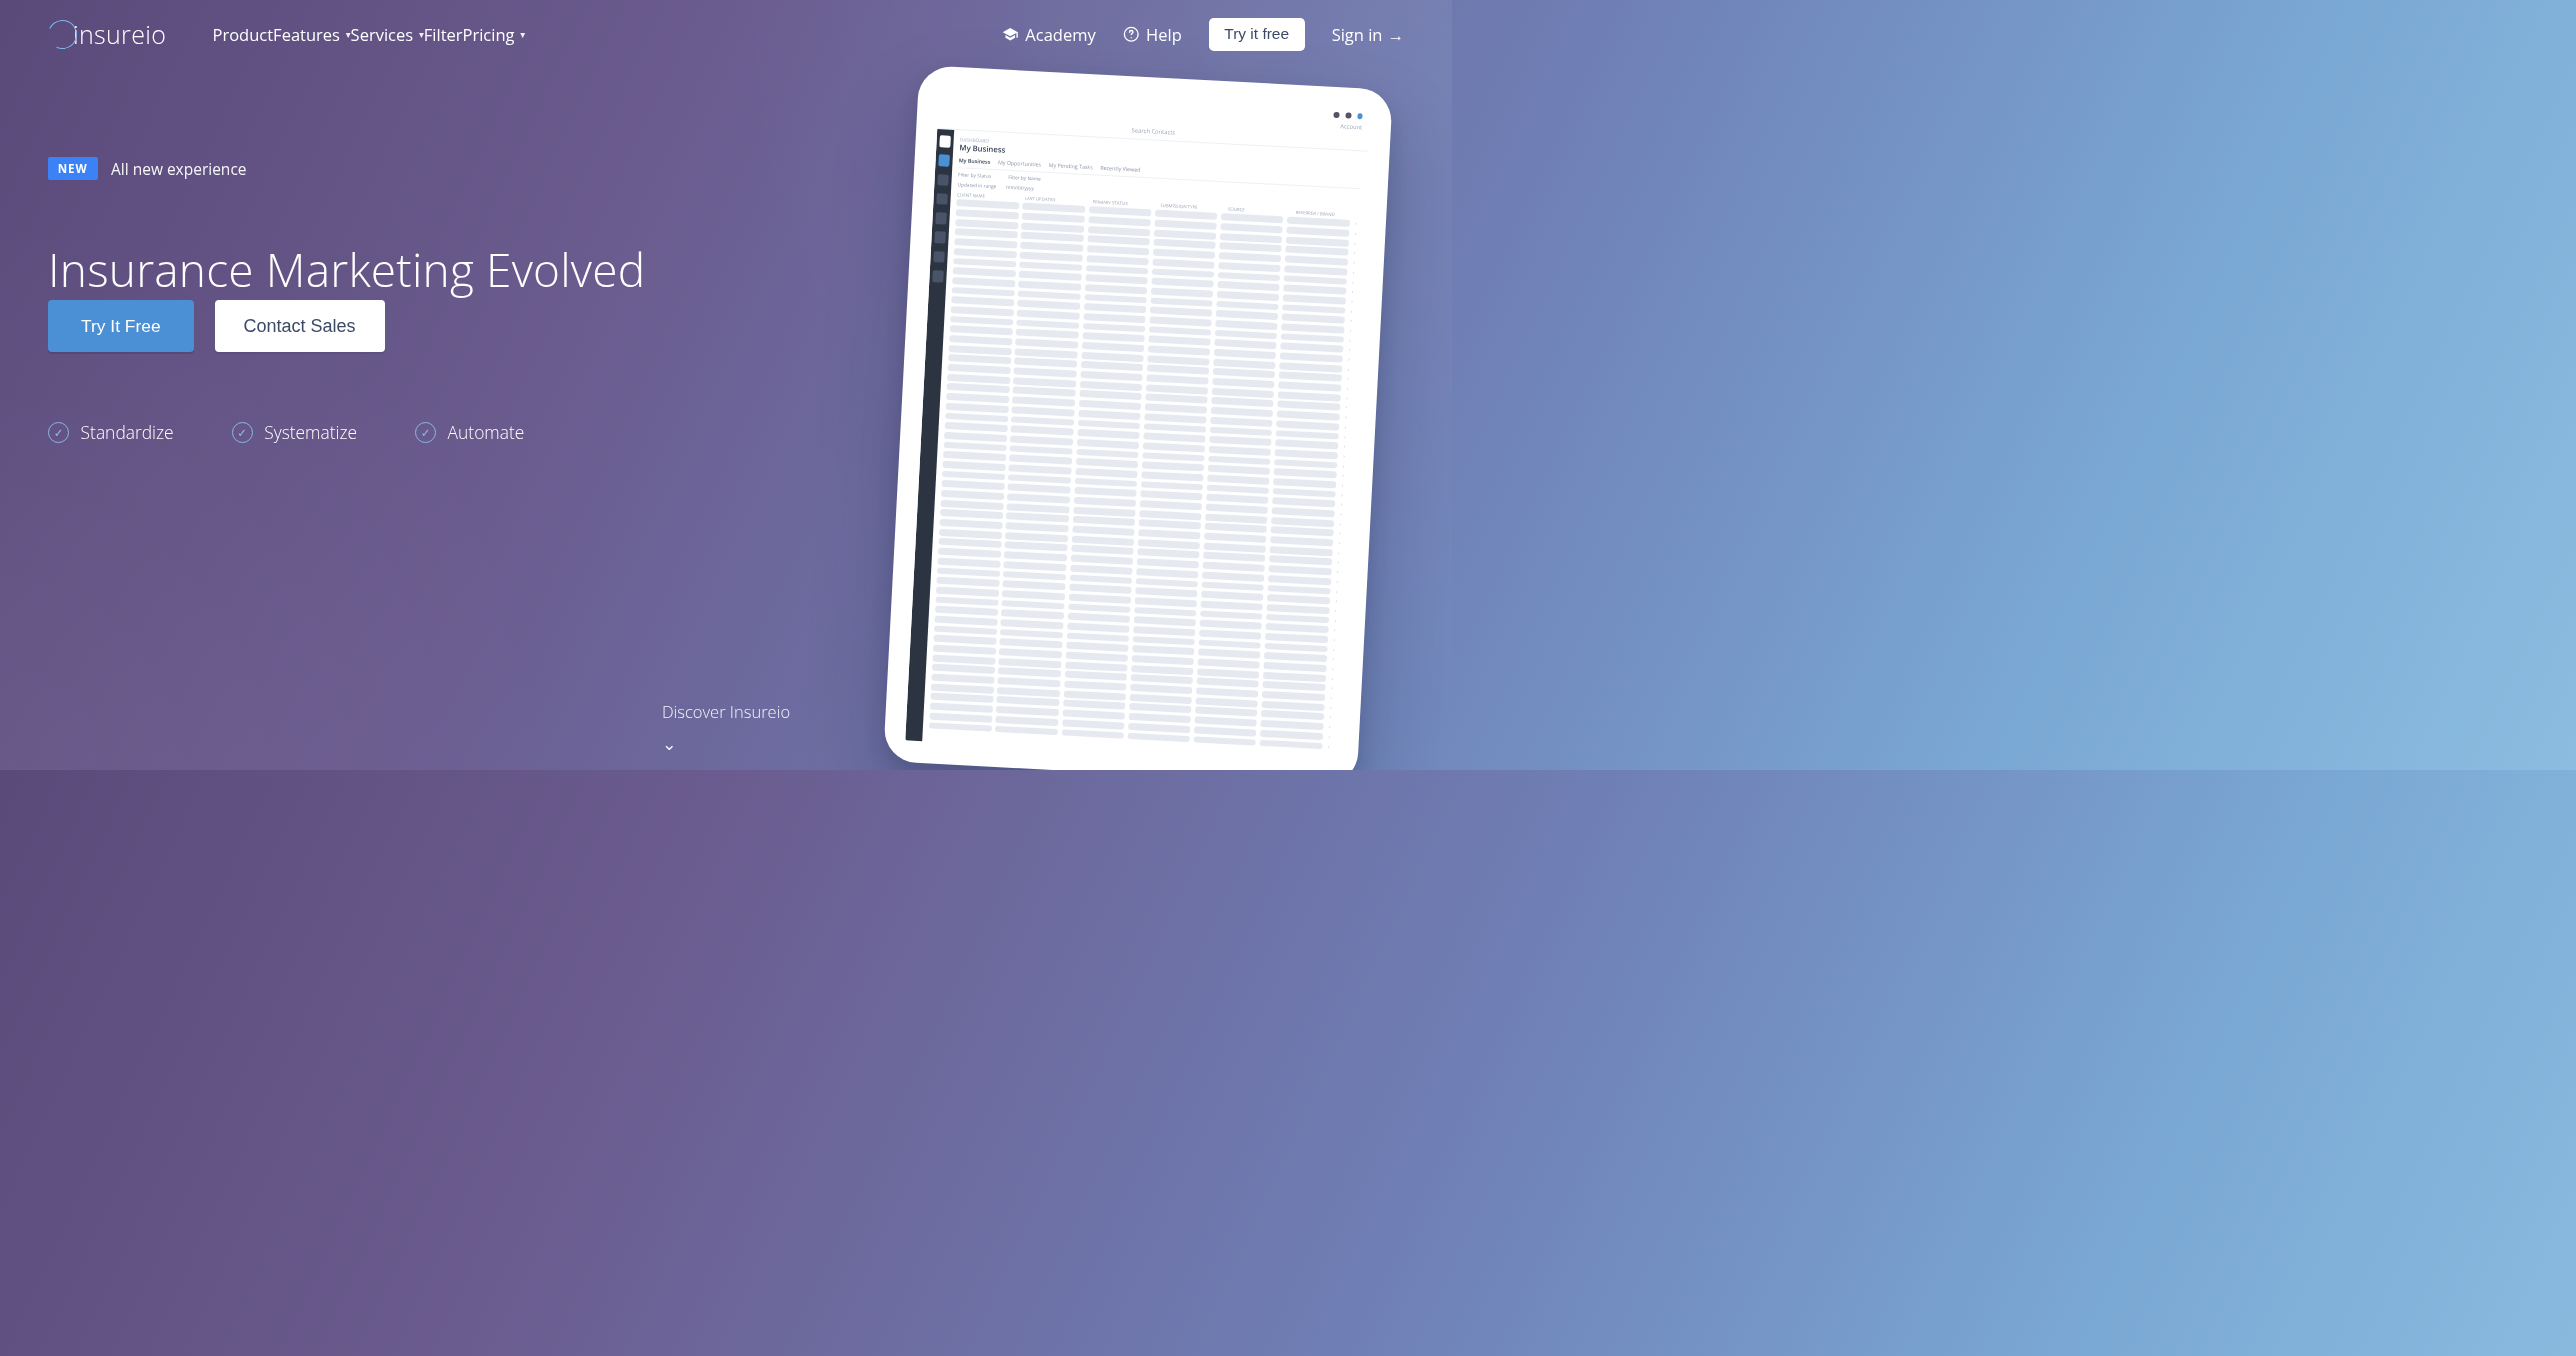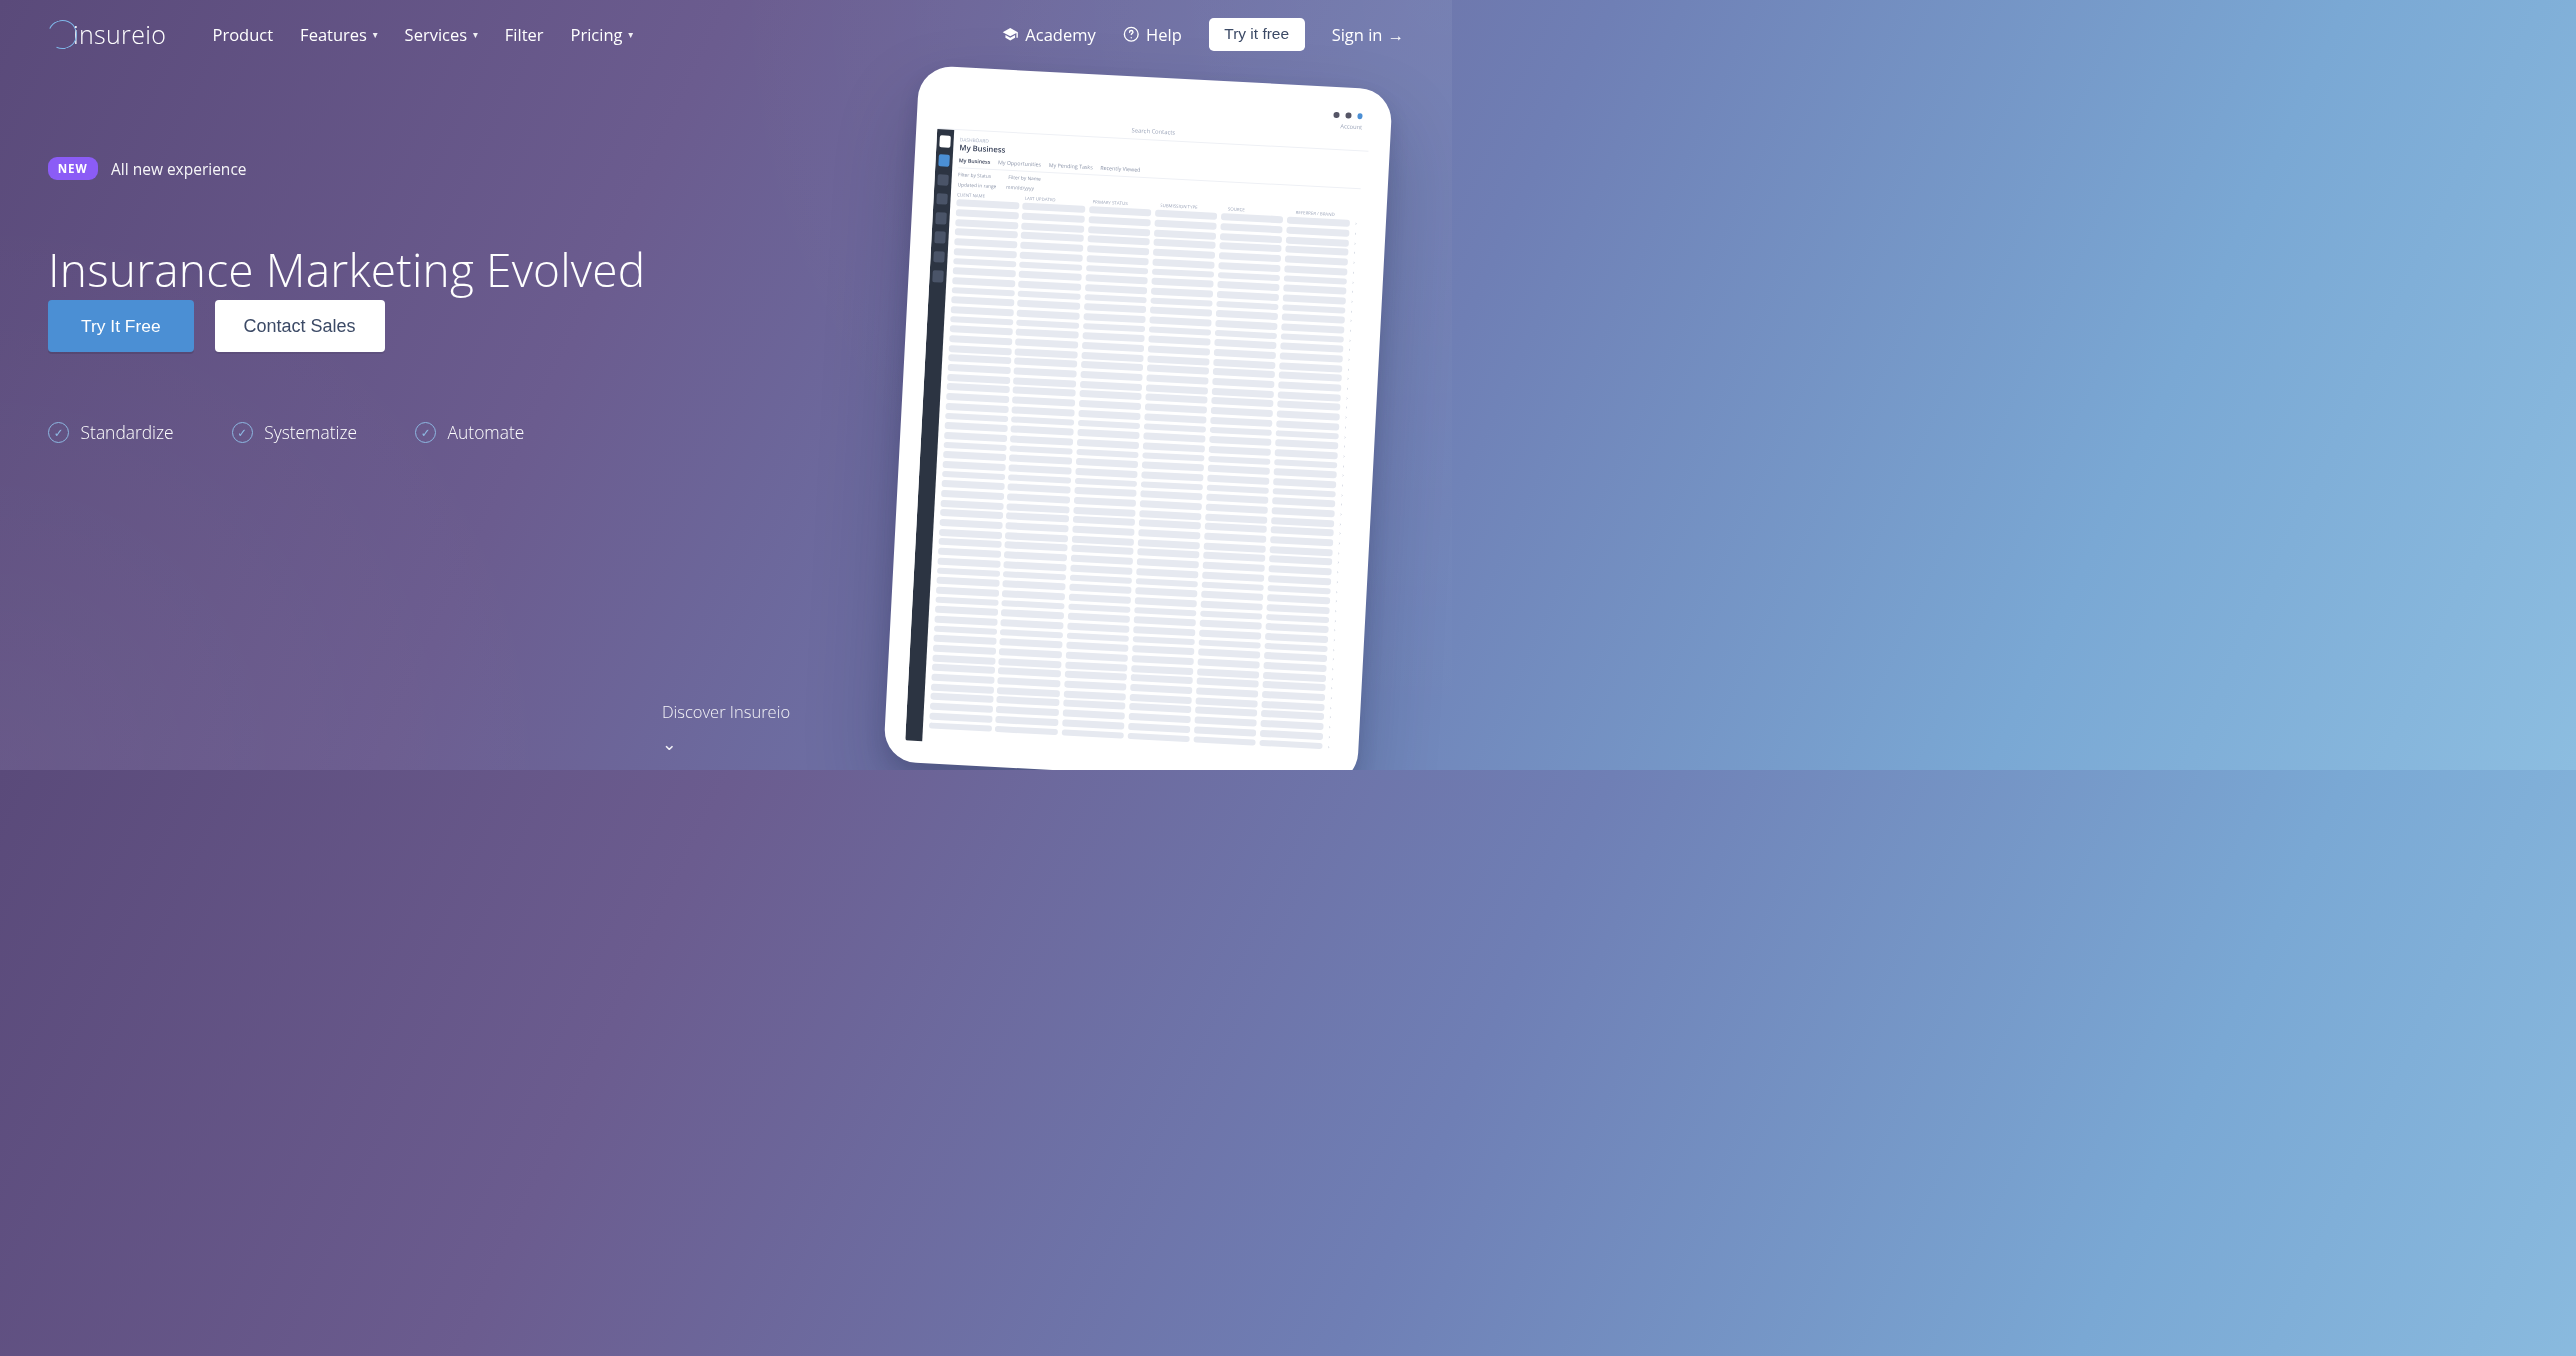--- a/index.html
+++ b/index.html
@@ -43,21 +43,21 @@
   display: flex; align-items: center;
   font-weight: 300; font-size: 25px; color: #fff;
   letter-spacing: 0.3px;
 }
 .logo-ring {
   width: 29px; height: 29px; border: 1.9px solid #7fb6e8; border-radius: 50%;
   border-left-color: transparent;
   margin-right: -3.9px;
   transform: rotate(-20deg);
 }
-.nav-links { display: flex; gap: 27px; margin-left: 19.4px; }
+.nav-links { display: flex; margin-left: 19.4px; }
 .nav-link {
   color: #fff; font-size: 16.5px; font-weight: 400;
   display: flex; align-items: center; gap: 5.8px;
   cursor: pointer;
 }
 .chev { font-size: 9.7px; opacity: .9; }
 .nav-right { margin-left: auto; display: flex; align-items: center; gap: 27px; }
 .nav-icontext { display: flex; align-items: center; gap: 6.8px; font-size: 16.5px; cursor: pointer; }
 .btn-try-nav {
   background: #fff; color: #3c4a66; font-weight: 500;
@@ -66,22 +66,22 @@
 .nav-signin { display: flex; align-items: center; gap: 5px; font-size: 16.5px; cursor: pointer; }
 
 
 .hero {
   position: relative; z-index: 5;
   padding: 106px 0 0 48px;
   max-width: 697px;
 }
 .badge-row { display: flex; align-items: center; gap: 13.5px; margin-bottom: 58px; }
 .badge-new {
-  background: #8b5cf6; color: #fff; font-size: 11.6px; font-weight: 700;
-  letter-spacing: 1px; padding: 3.9px 9.7px; border-radius: 9px;
+  background: #3b82f6; color: #fff; font-size: 11.6px; font-weight: 700;
+  letter-spacing: 1px; padding: 3.9px 9.7px; border-radius: 2px;
 }
 .badge-text { font-size: 15.5px; font-weight: 400; opacity: .95; }
 .hero-title { font-size: 46px; font-weight: 300; letter-spacing: 0.2px; }
 .hero-sub { font-size: 18.4px; font-weight: 300; line-height: 1.6; opacity: .95; max-width: 581px; margin-bottom: 58px; }
 .cta-row { display: flex; gap: 21px; margin-bottom: 68px; }
 .btn-primary {
   background: #4b8fd4; color: #fff; border: none; border-radius: 3.9px;
   padding: 15.5px 33px; font-size: 17.4px; font-weight: 400; cursor: pointer;
   box-shadow: 0 1.9px 0 rgba(0,0,0,.12);
 }

